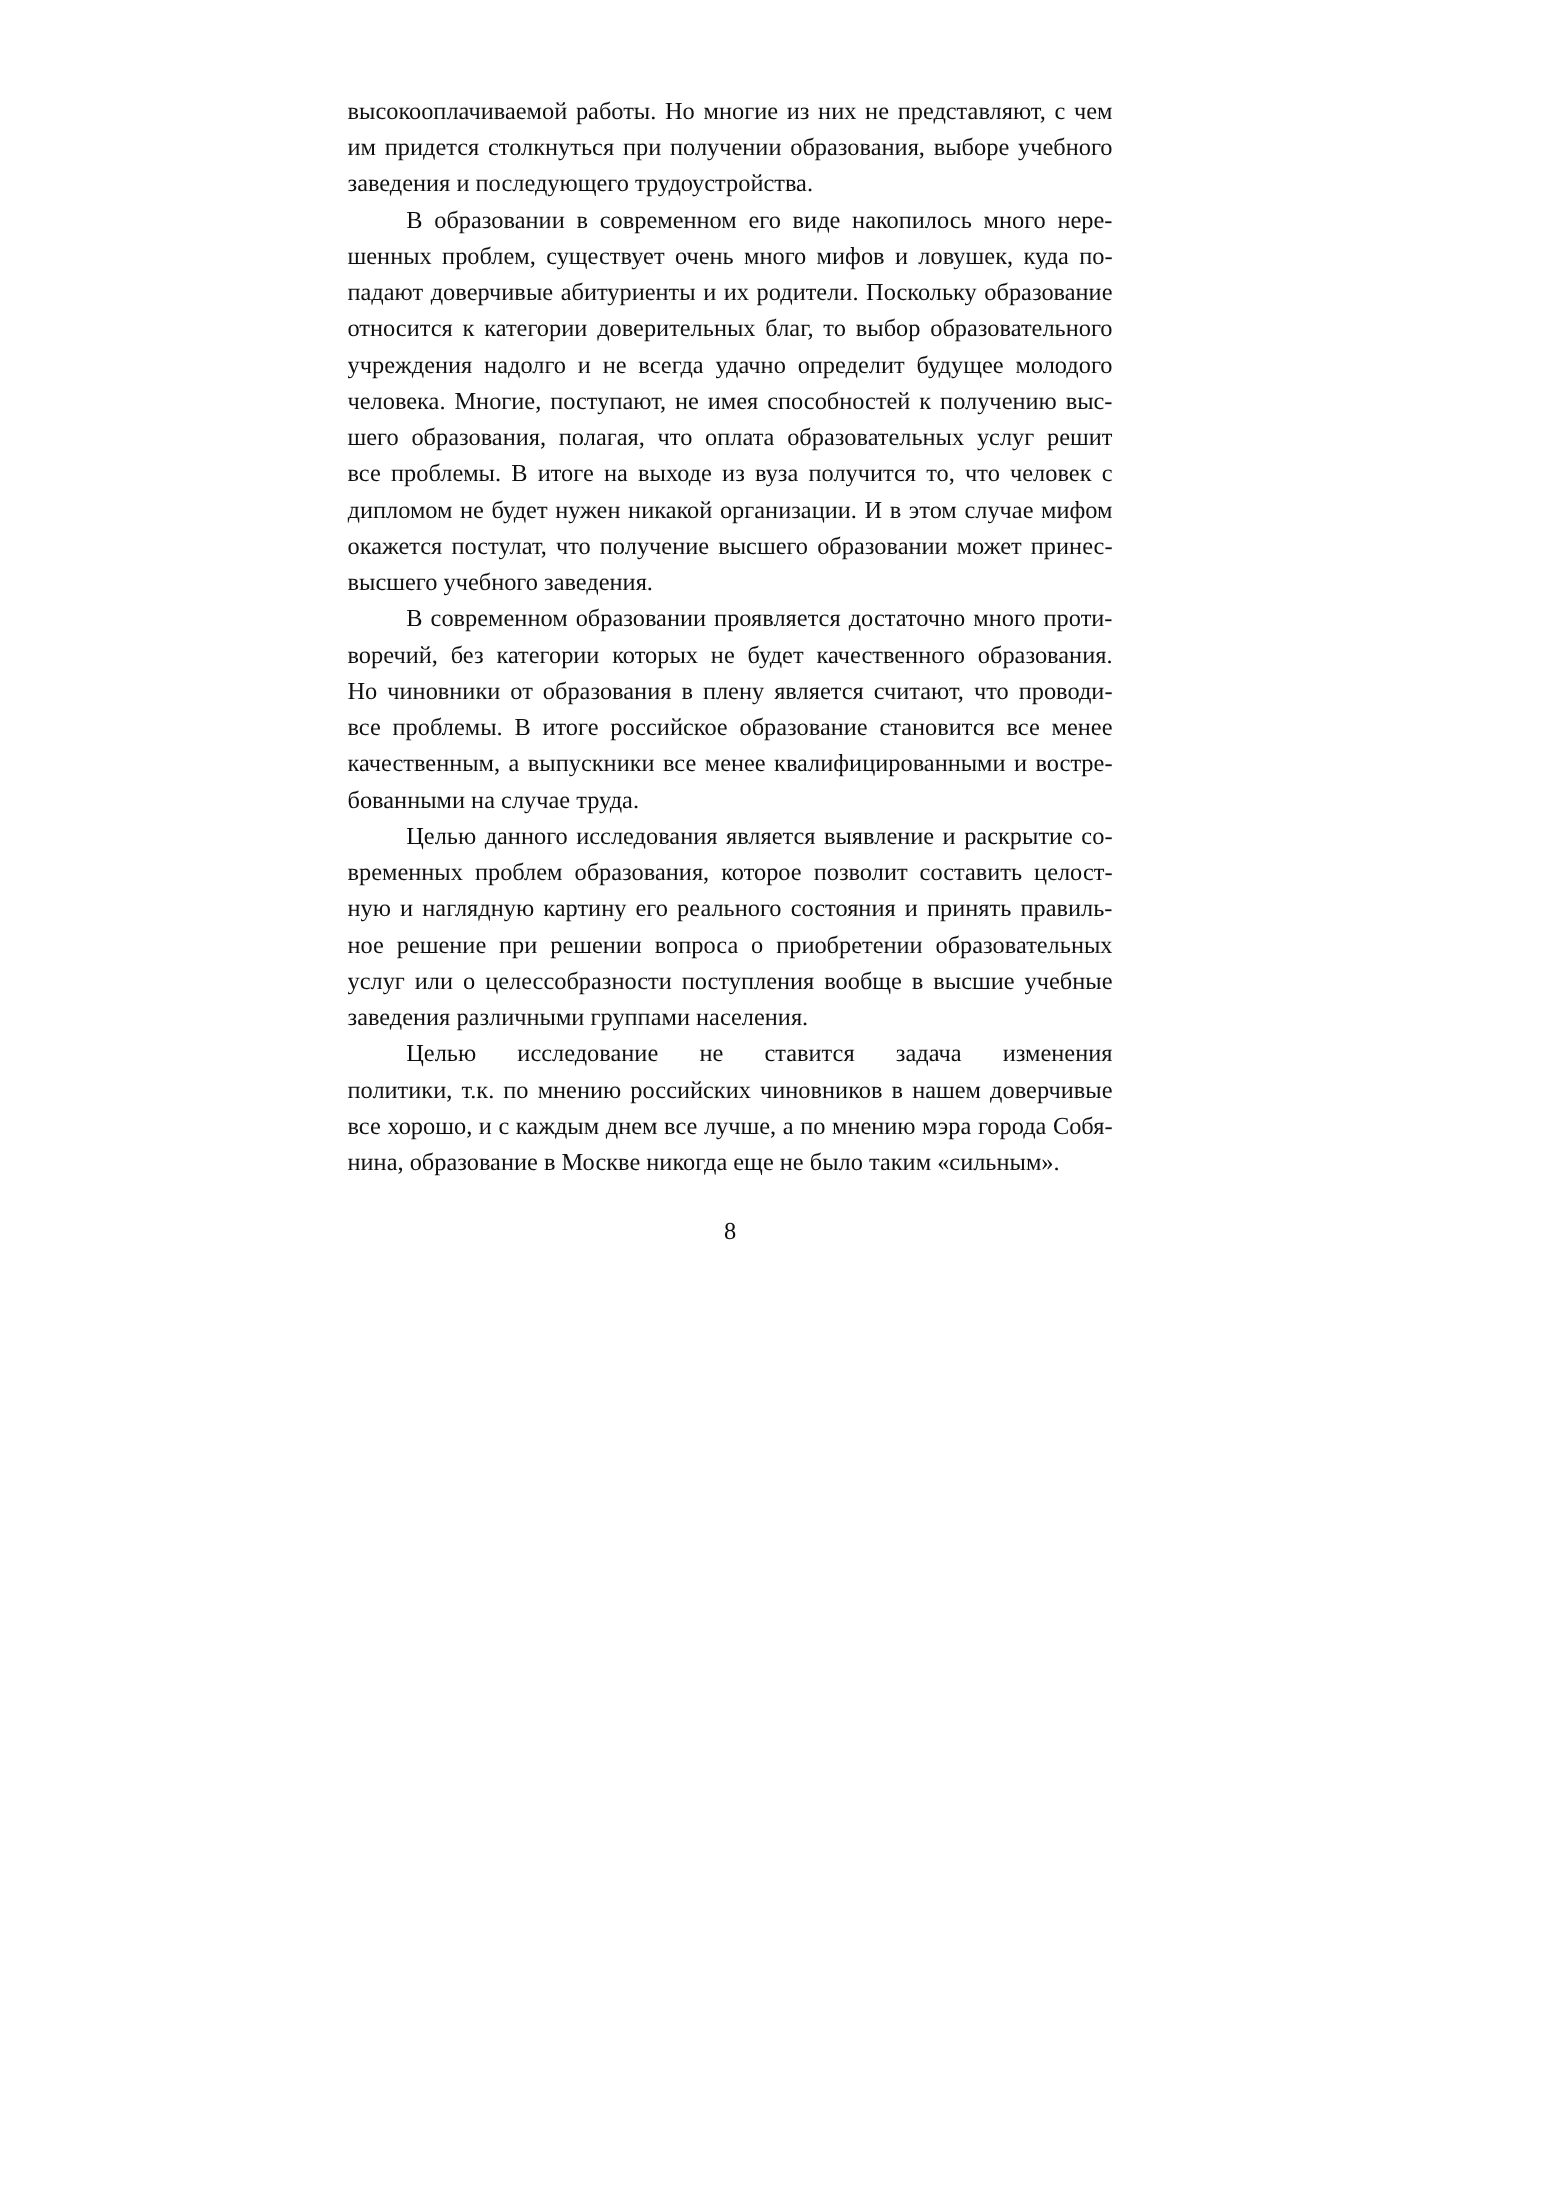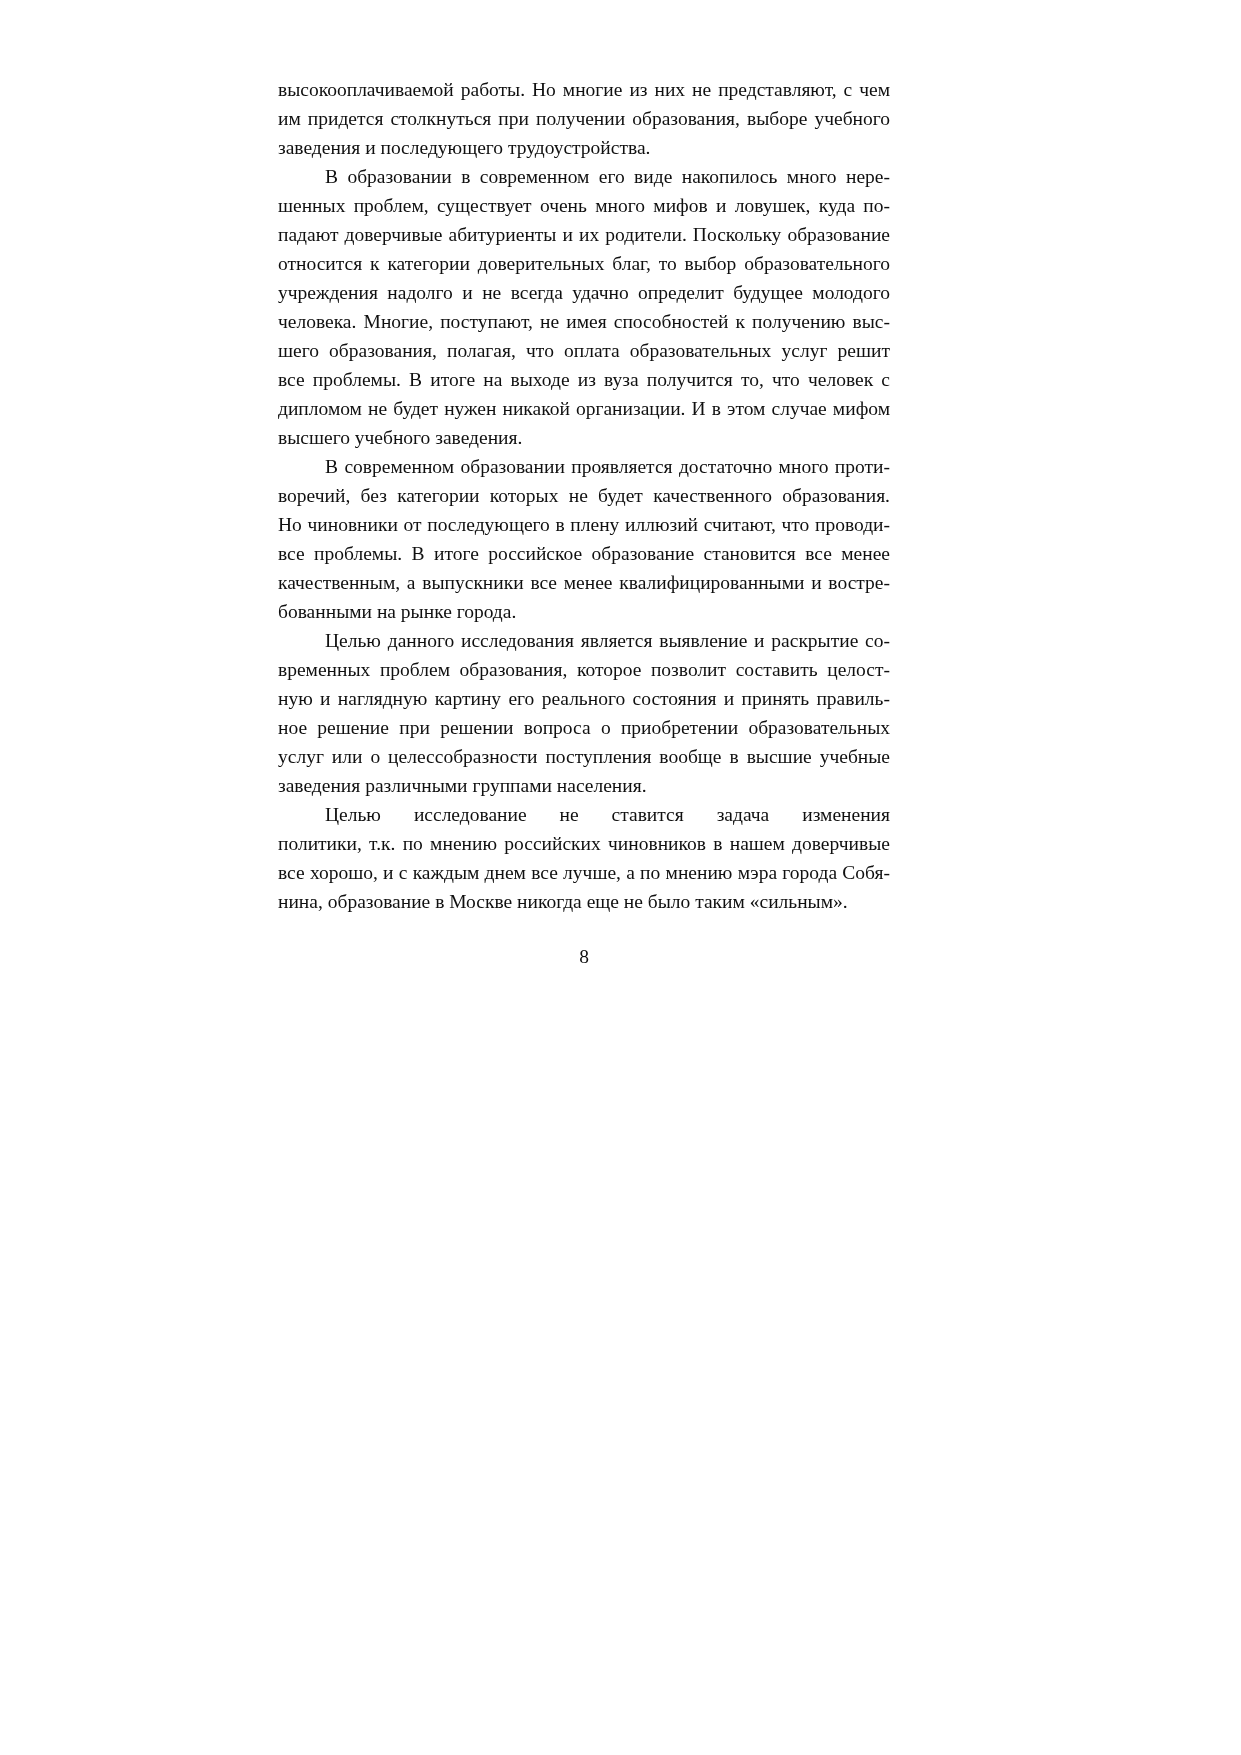--- a/index.html
+++ b/index.html
@@ -70,29 +70,30 @@
       <div class="paragraph">
         <div class="line first-indent">В образовании в современном его виде накопилось много нере-</div>
         <div class="line">шенных проблем, существует очень много мифов и ловушек, куда по-</div>
         <div class="line">падают доверчивые абитуриенты и их родители. Поскольку образование</div>
         <div class="line">относится к категории доверительных благ, то выбор образовательного</div>
         <div class="line">учреждения надолго и не всегда удачно определит будущее молодого</div>
         <div class="line">человека. Многие, поступают, не имея способностей к получению выс-</div>
         <div class="line">шего образования, полагая, что оплата образовательных услуг решит</div>
         <div class="line">все проблемы. В итоге на выходе из вуза получится то, что человек с</div>
         <div class="line">дипломом не будет нужен никакой организации. И в этом случае мифом</div>
+        <div class="line">окажется постулат, что получение высшего образовании может принес-</div>
         <div class="line last">высшего учебного заведения.</div>
       </div>
       <div class="paragraph">
         <div class="line first-indent">В современном образовании проявляется достаточно много проти-</div>
         <div class="line">воречий, без категории которых не будет качественного образования.</div>
-        <div class="line">Но чиновники от последующего в плену иллюзий считают, что проводи-</div>
+        <div class="line">Но чиновники от образования в плену является считают, что проводи-</div>
         <div class="line">все проблемы. В итоге российское образование становится все менее</div>
         <div class="line">качественным, а выпускники все менее квалифицированными и востре-</div>
-        <div class="line last">бованными на рынке города.</div>
+        <div class="line last">бованными на случае труда.</div>
       </div>
       <div class="paragraph">
         <div class="line first-indent">Целью данного исследования является выявление и раскрытие со-</div>
         <div class="line">временных проблем образования, которое позволит составить целост-</div>
         <div class="line">ную и наглядную картину его реального состояния и принять правиль-</div>
         <div class="line">ное решение при решении вопроса о приобретении образовательных</div>
         <div class="line">услуг или о целессобразности поступления вообще в высшие учебные</div>
         <div class="line last">заведения различными группами населения.</div>
       </div>
       <div class="paragraph">

